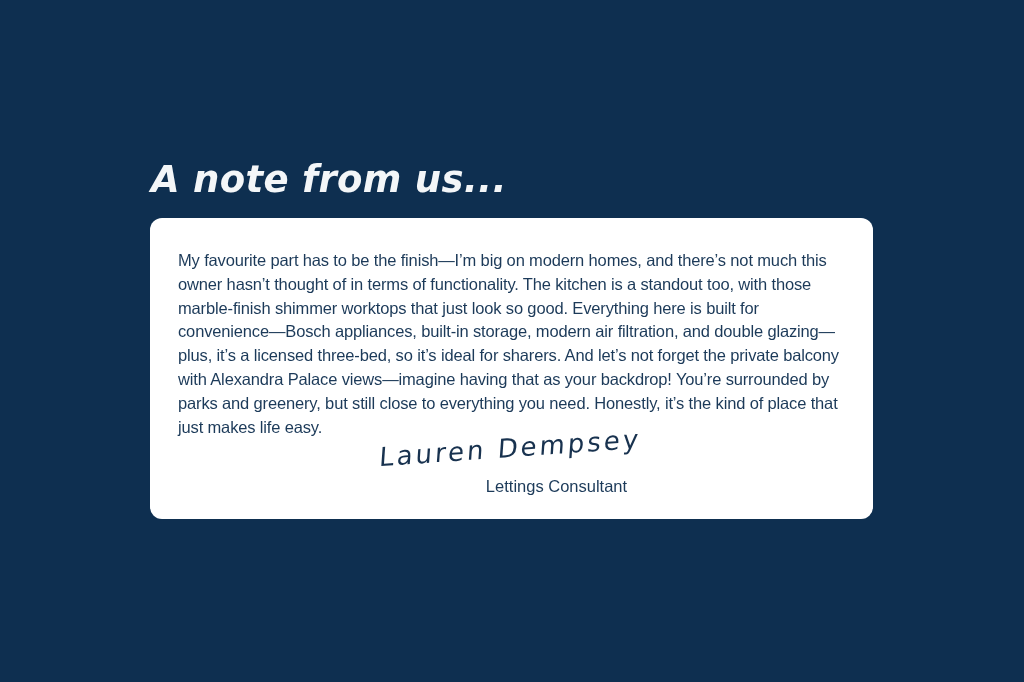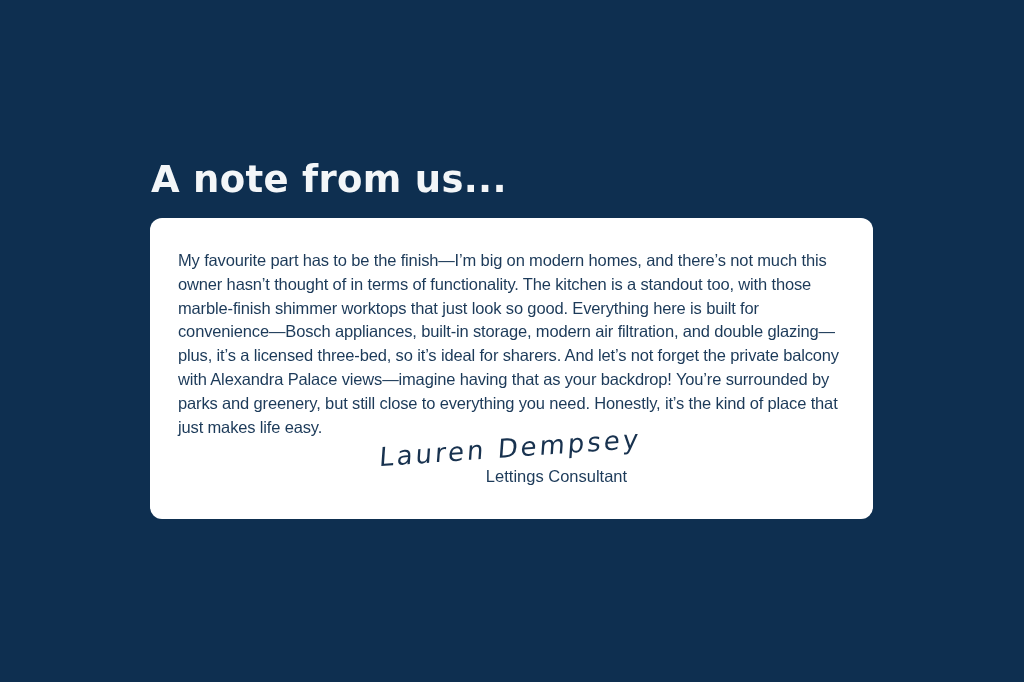--- a/index.html
+++ b/index.html
@@ -13,20 +13,21 @@
   .stage {
     position: absolute;
     inset: 0;
     background: #0e2f50;
   }
   .heading {
     position: absolute;
     left: 151px;
     top: 158px;
     font-family: "DejaVu Sans", sans-serif;
+    font-style: italic;
     font-weight: 700;
     font-size: 37px;
     letter-spacing: 0.3px;
     color: #f3f6f8;
     white-space: nowrap;
   }
   .card {
     position: absolute;
     left: 150px;
     top: 218px;
@@ -55,21 +56,21 @@
     letter-spacing: 3px;
     color: #18324f;
     transform: rotate(-4deg) skewX(-8deg);
     transform-origin: center;
     white-space: nowrap;
   }
   .role {
     font-size: 16.5px;
     color: #1c3a59;
     transform: translateX(46px);
-    margin-top: 4px;
+    margin-top: 14px;
     white-space: nowrap;
   }
 </style>
 </head>
 <body>
 
 <div class="stage">
 
   <h1 class="heading">A note from us...</h1>
 

